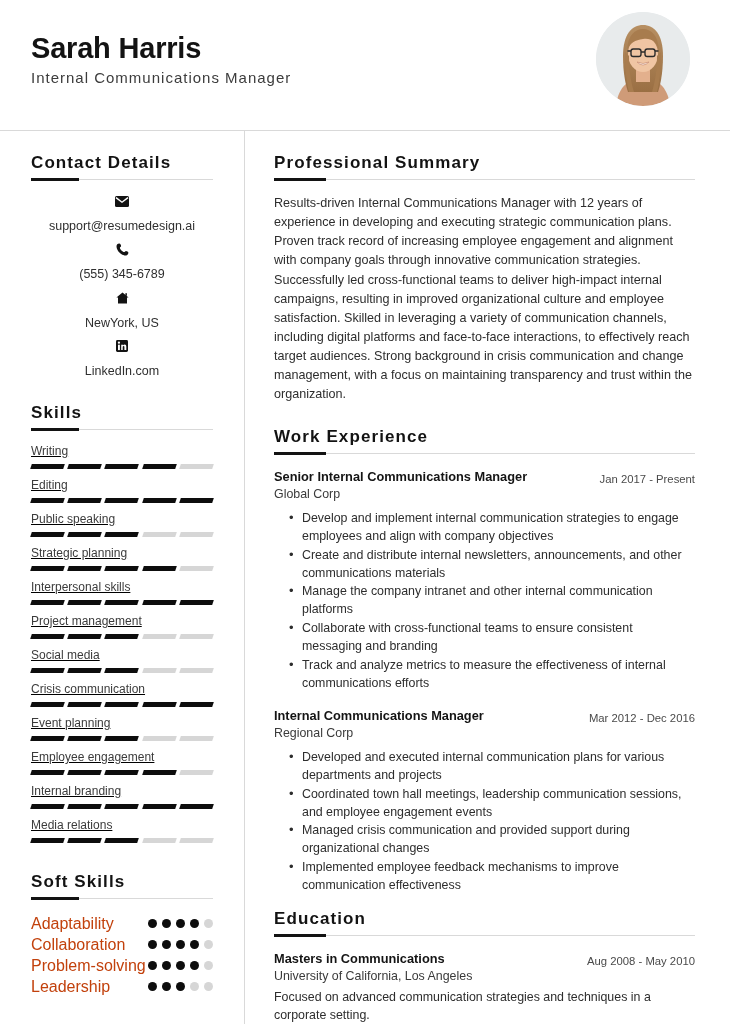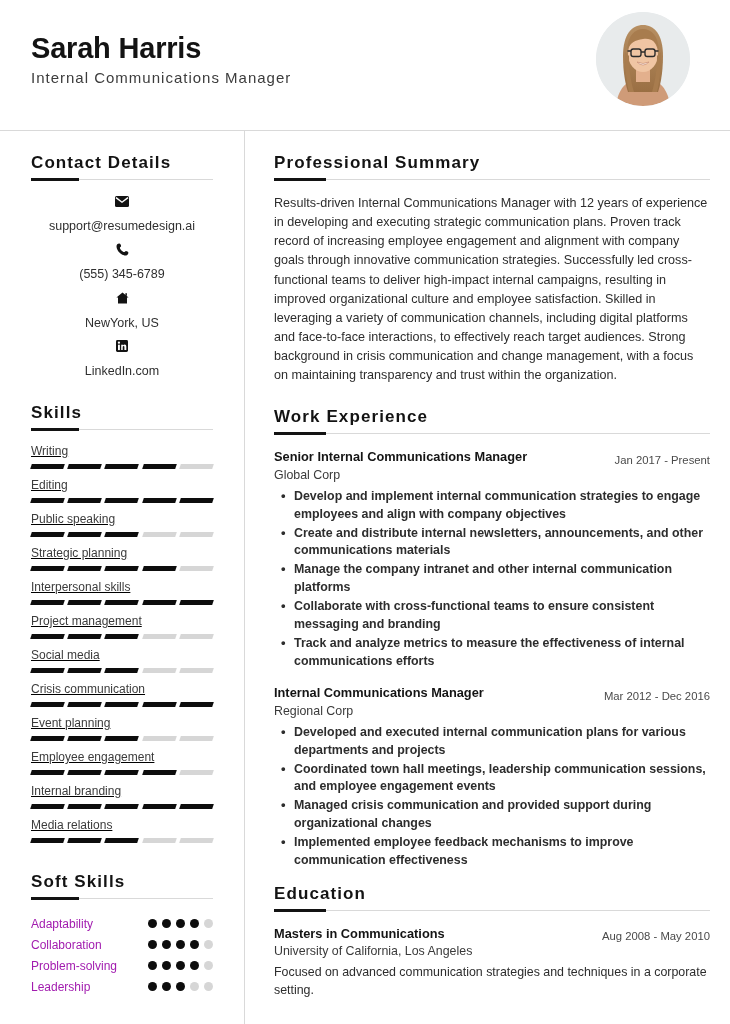--- a/index.html
+++ b/index.html
@@ -57,21 +57,21 @@
   
   .body { flex: 1 1 auto; display: flex; min-height: 0; }
   .sidebar {
     width: 245px;
     flex: 0 0 245px;
     padding: 22px 31px 0 31px;
     border-right: 1px solid #d9d9d9;
   }
   .main {
     flex: 1 1 auto;
-    padding: 22px 20px 0 29px;
+    padding: 22px 35px 0 29px;
     min-width: 0;
   }
 
   
   .sec-title {
     font-size: 17px;
     font-weight: bold;
     color: #131313;
     letter-spacing: 1.1px;
     margin-bottom: 6px;
@@ -118,21 +118,21 @@
   .seg.on { background: #0d0d0d; }
 
   
   .soft-list { display: flex; flex-direction: column; margin-bottom: 6px; }
   .soft-item {
     display: flex;
     align-items: center;
     justify-content: space-between;
     height: 21px;
   }
-  .soft-name { font-size: 12px; color: #a21caf; text-align: right; }
+  .soft-name { font-size: 16px; color: #c2410c; text-align: right; }
   .dots { display: flex; gap: 5px; align-items: center; }
   .dot { width: 9px; height: 9px; border-radius: 50%; background: #d6d6d6; }
   .dot.on { background: #0d0d0d; }
   .soft-block { padding-bottom: 18px; }
 
   
   .lang-row { display: flex; gap: 0; flex-wrap: wrap; }
   .lang-chip {
     background: #0d0d0d;
     color: #ffffff;
@@ -169,21 +169,21 @@
     white-space: nowrap;
     flex: 0 0 auto;
   }
   .entry-org {
     font-size: 12.4px;
     color: #3a3a3a;
     margin-top: 1px;
     margin-bottom: 5px;
     line-height: 1.3;
   }
-  .bullets { list-style: none; margin: 0; padding: 0; font-weight: bold; }
+  .bullets { list-style: none; margin: 8px; padding: 0; }
   .bullets li {
     position: relative;
     padding-left: 20px;
     font-size: 12.4px;
     line-height: 1.44;
     color: #2d2d2d;
     margin-bottom: 1px;
   }
   .bullets li::before {
     content: "\2022";

